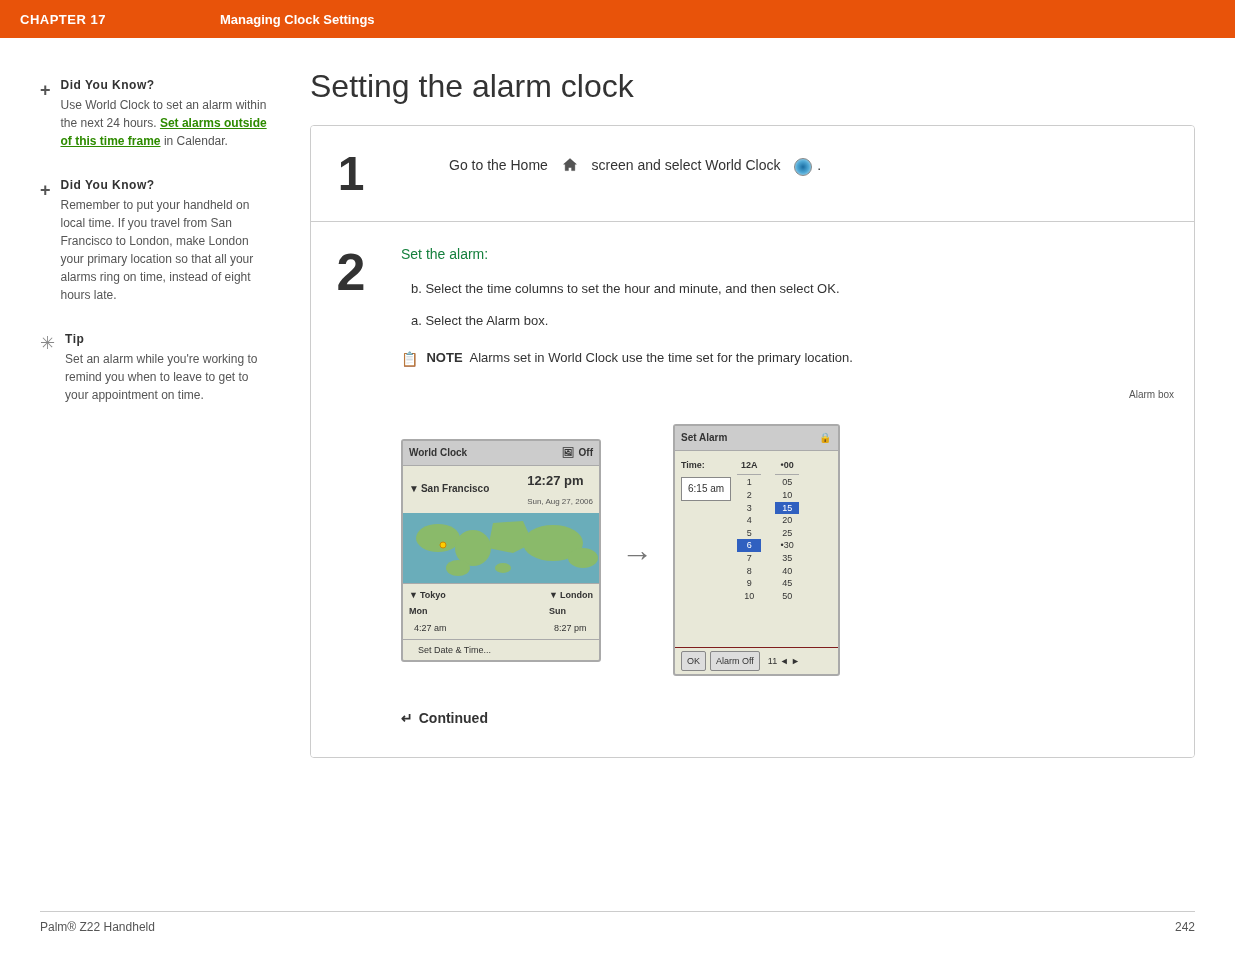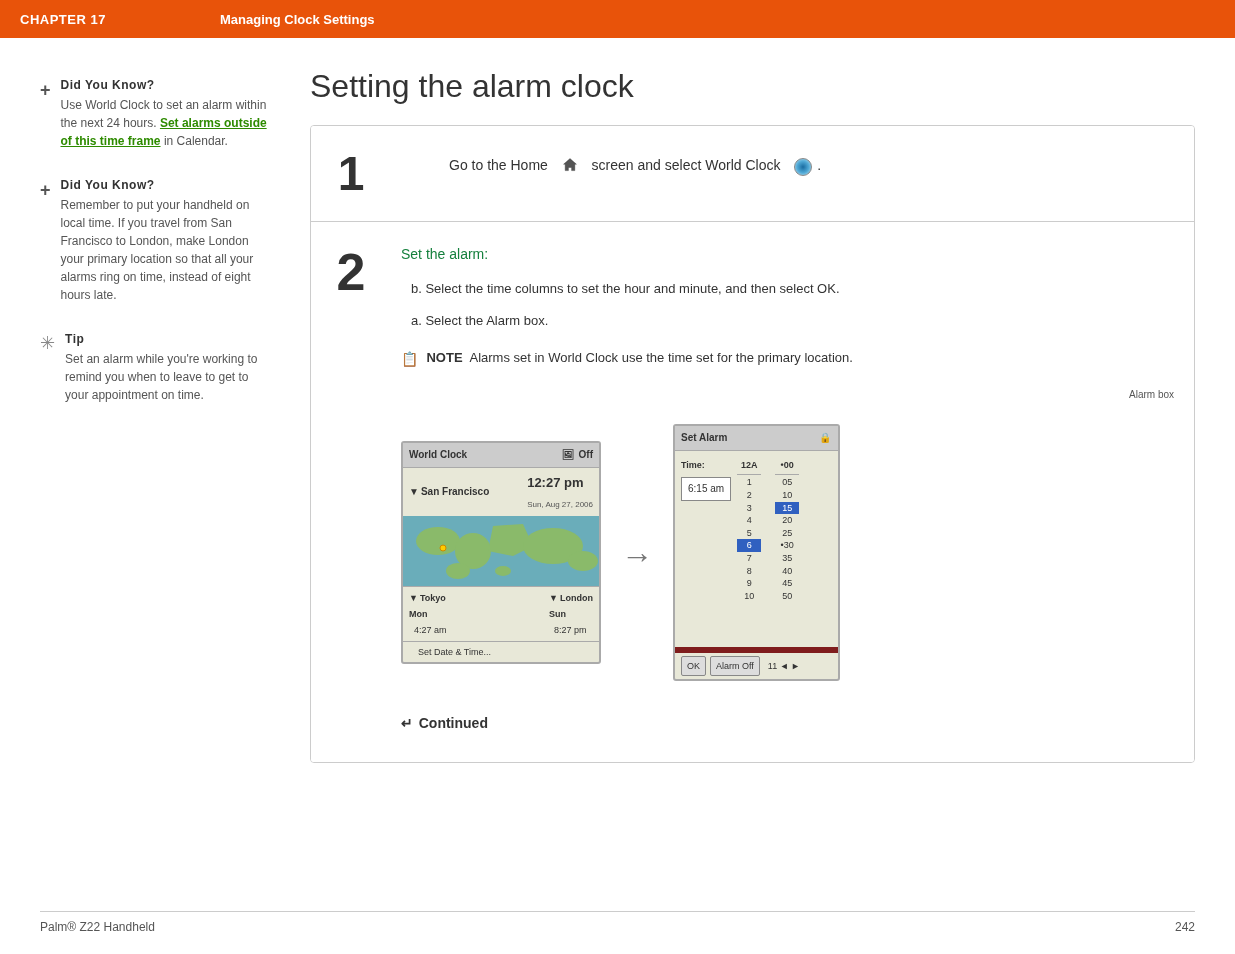--- a/index.html
+++ b/index.html
@@ -326,21 +326,21 @@
       font-size: 9px;
       text-align: center;
       line-height: 1.4;
       width: 24px;
     }
     .alarm-col-item.selected {
       background: #3060c0;
       color: #fff;
     }
     .alarm-footer {
-      border-top: 6px solid #7f1d1d;
+      border-top: 1px solid #7f1d1d;
       padding: 3px 6px;
       display: flex;
       gap: 4px;
       align-items: center;
       margin-top: 39px;
     }
     .alarm-btn {
       border: 1px solid #888;
       padding: 1px 5px;
       font-size: 9px;

